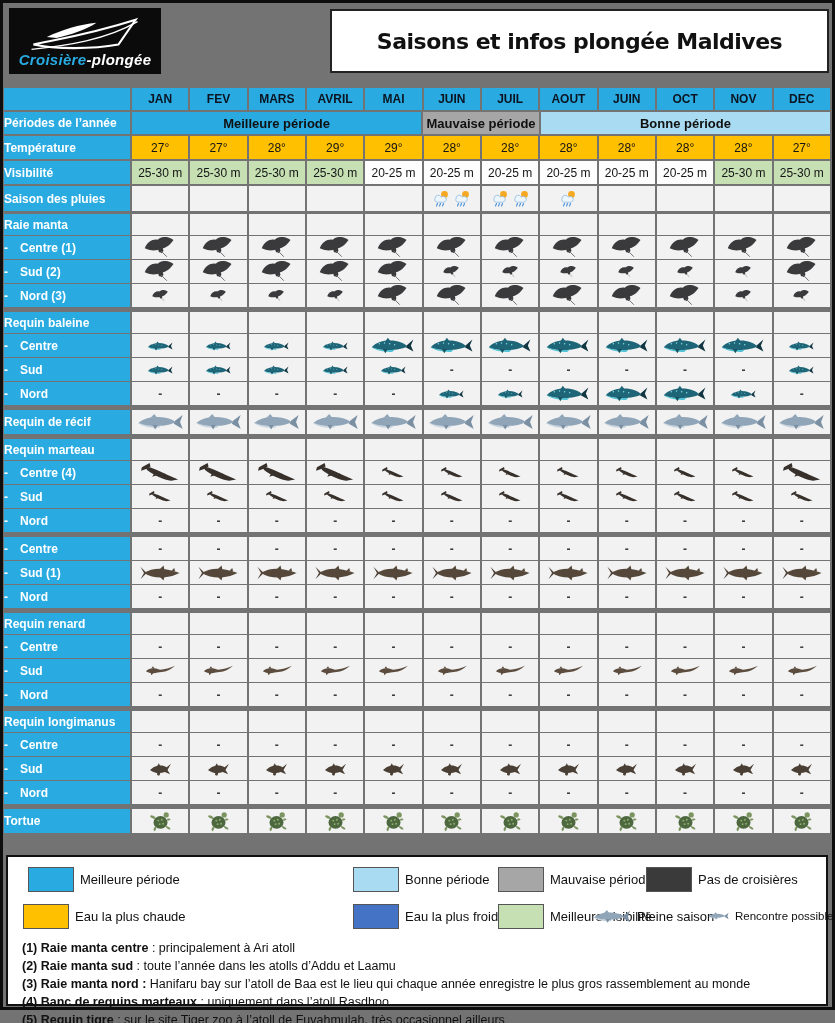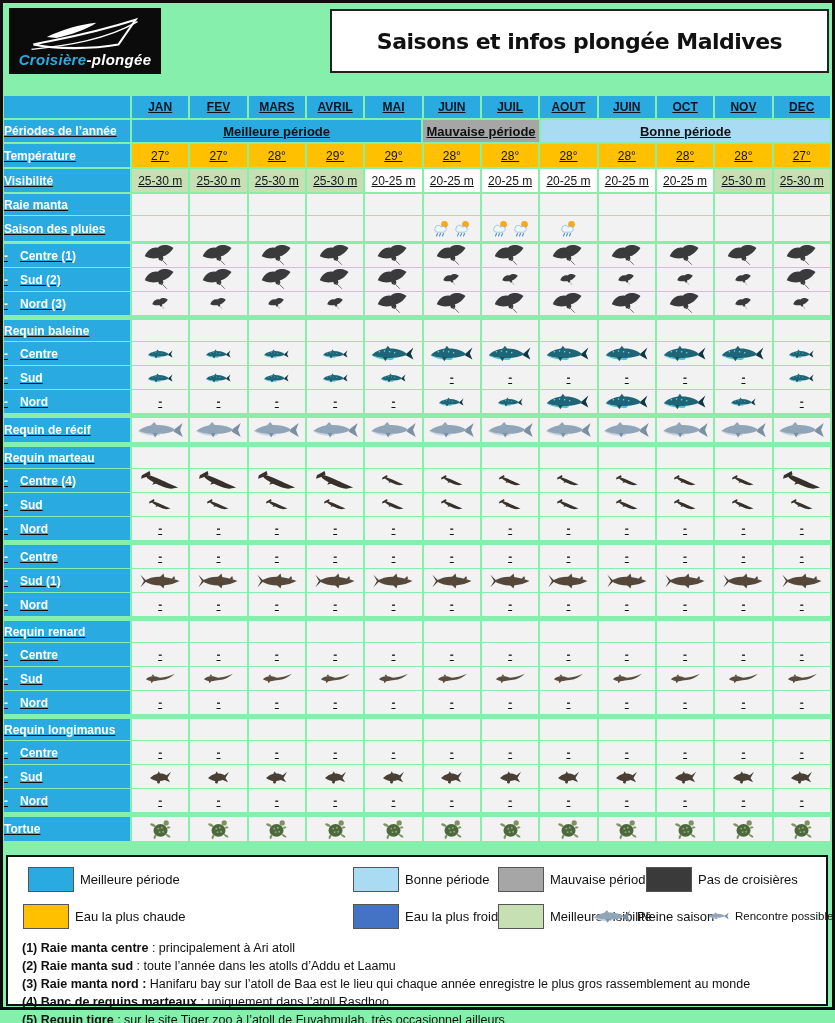--- a/index.html
+++ b/index.html
@@ -1,31 +1,31 @@
 <!DOCTYPE html>
 <html style="--accent: #29ABE2; --good: #A9DCF2; --bad: #A6A6A6; --hot: #FFC000; --cold: #4472C4; --vis: #C6E0B4; --dark: #3A3A3A; --cellbg: #F2F2F2;"><head>
 <meta charset="utf-8">
 <style>
   html,body{margin:0;padding:0;background:#fff;}
-  .page{position:relative;width:835px;height:1023px;background:#86efac;overflow:hidden;
+  .page{position:relative;width:835px;height:1023px;background:#737373;overflow:hidden;
         font-family:"Liberation Sans",sans-serif;color:#111;}
   .frame{position:absolute;left:0;top:0;width:835px;height:1010px;border:3px solid #0d0d0d;box-sizing:border-box;pointer-events:none;}
 
   
   .logo-box{position:absolute;left:9px;top:8px;width:152px;height:66px;background:#0b0b0b;
             display:flex;flex-direction:column;align-items:center;justify-content:center;}
   .brand{font-style:italic;font-weight:bold;font-size:15px;letter-spacing:.3px;margin-top:-6px;white-space:nowrap;}
   .brand .b1{color:var(--accent);}
   .brand .b2{color:#fff;}
   .title-box{position:absolute;left:330px;top:9px;width:499px;height:64px;background:#fff;
              border:2px solid #222;box-sizing:border-box;display:flex;align-items:center;justify-content:center;}
   .title{font-family:"DejaVu Sans",sans-serif;font-weight:700;font-size:22px;letter-spacing:-.5px;}
 
   
-  .tbl{position:absolute;left:4px;top:96px;width:826px;text-decoration:underline;}
+  .tbl{position:absolute;left:4px;top:88px;width:826px;}
   .trow{display:flex;gap:2px;margin-bottom:2px;height:22px;}
   .trow.rain{height:25px;margin-bottom:3px;}
   .trow.values{height:23px;}
   .trow.group{height:21px;margin-bottom:1px;}
   .trow.sub{height:23px;margin-bottom:1px;}
   .trow.single{height:24px;}
   .trow.blk-end{margin-bottom:5px;}
   .lbl{flex:0 0 126px;background:var(--accent);color:#fff;font-weight:bold;font-size:12px;
        display:flex;align-items:center;box-sizing:border-box;white-space:nowrap;}
   .lbl .dash-pre{width:16px;font-weight:bold;}
@@ -193,37 +193,20 @@
         <div class="cell val" style="background: var(--vis);">25-30 m</div>
         <div class="cell val" style="background: rgb(253, 253, 253);">20-25 m</div>
         <div class="cell val" style="background: rgb(253, 253, 253);">20-25 m</div>
         <div class="cell val" style="background: rgb(253, 253, 253);">20-25 m</div>
         <div class="cell val" style="background: rgb(253, 253, 253);">20-25 m</div>
         <div class="cell val" style="background: rgb(253, 253, 253);">20-25 m</div>
         <div class="cell val" style="background: rgb(253, 253, 253);">20-25 m</div>
         <div class="cell val" style="background: var(--vis);">25-30 m</div>
         <div class="cell val" style="background: var(--vis);">25-30 m</div>
       </div>
-      <div class="trow group">
-        <div class="lbl">
-          <span class="lbl-t">Raie manta</span>
-        </div>
-        <div class="cell"></div>
-        <div class="cell"></div>
-        <div class="cell"></div>
-        <div class="cell"></div>
-        <div class="cell"></div>
-        <div class="cell"></div>
-        <div class="cell"></div>
-        <div class="cell"></div>
-        <div class="cell"></div>
-        <div class="cell"></div>
-        <div class="cell"></div>
-        <div class="cell"></div>
-      </div>
       <div class="trow rain">
         <div class="lbl">
           <span class="lbl-t">Saison des pluies</span>
         </div>
         <div class="cell"></div>
         <div class="cell"></div>
         <div class="cell"></div>
         <div class="cell"></div>
         <div class="cell"></div>
         <div class="cell">
@@ -251,20 +234,37 @@
             <svg width="18" height="18">
               <use href="#i-rain" width="18" height="18"></use>
             </svg>
           </span>
         </div>
         <div class="cell"></div>
         <div class="cell"></div>
         <div class="cell"></div>
         <div class="cell"></div>
       </div>
+      <div class="trow group">
+        <div class="lbl">
+          <span class="lbl-t">Raie manta</span>
+        </div>
+        <div class="cell"></div>
+        <div class="cell"></div>
+        <div class="cell"></div>
+        <div class="cell"></div>
+        <div class="cell"></div>
+        <div class="cell"></div>
+        <div class="cell"></div>
+        <div class="cell"></div>
+        <div class="cell"></div>
+        <div class="cell"></div>
+        <div class="cell"></div>
+        <div class="cell"></div>
+      </div>
       <div class="trow sub">
         <div class="lbl sub">
           <span class="dash-pre">-</span>
           <span class="lbl-t">Centre (1)</span>
         </div>
         <div class="cell">
           <svg width="34" height="22">
             <use href="#i-manta" width="34" height="22"></use>
           </svg>
         </div>

